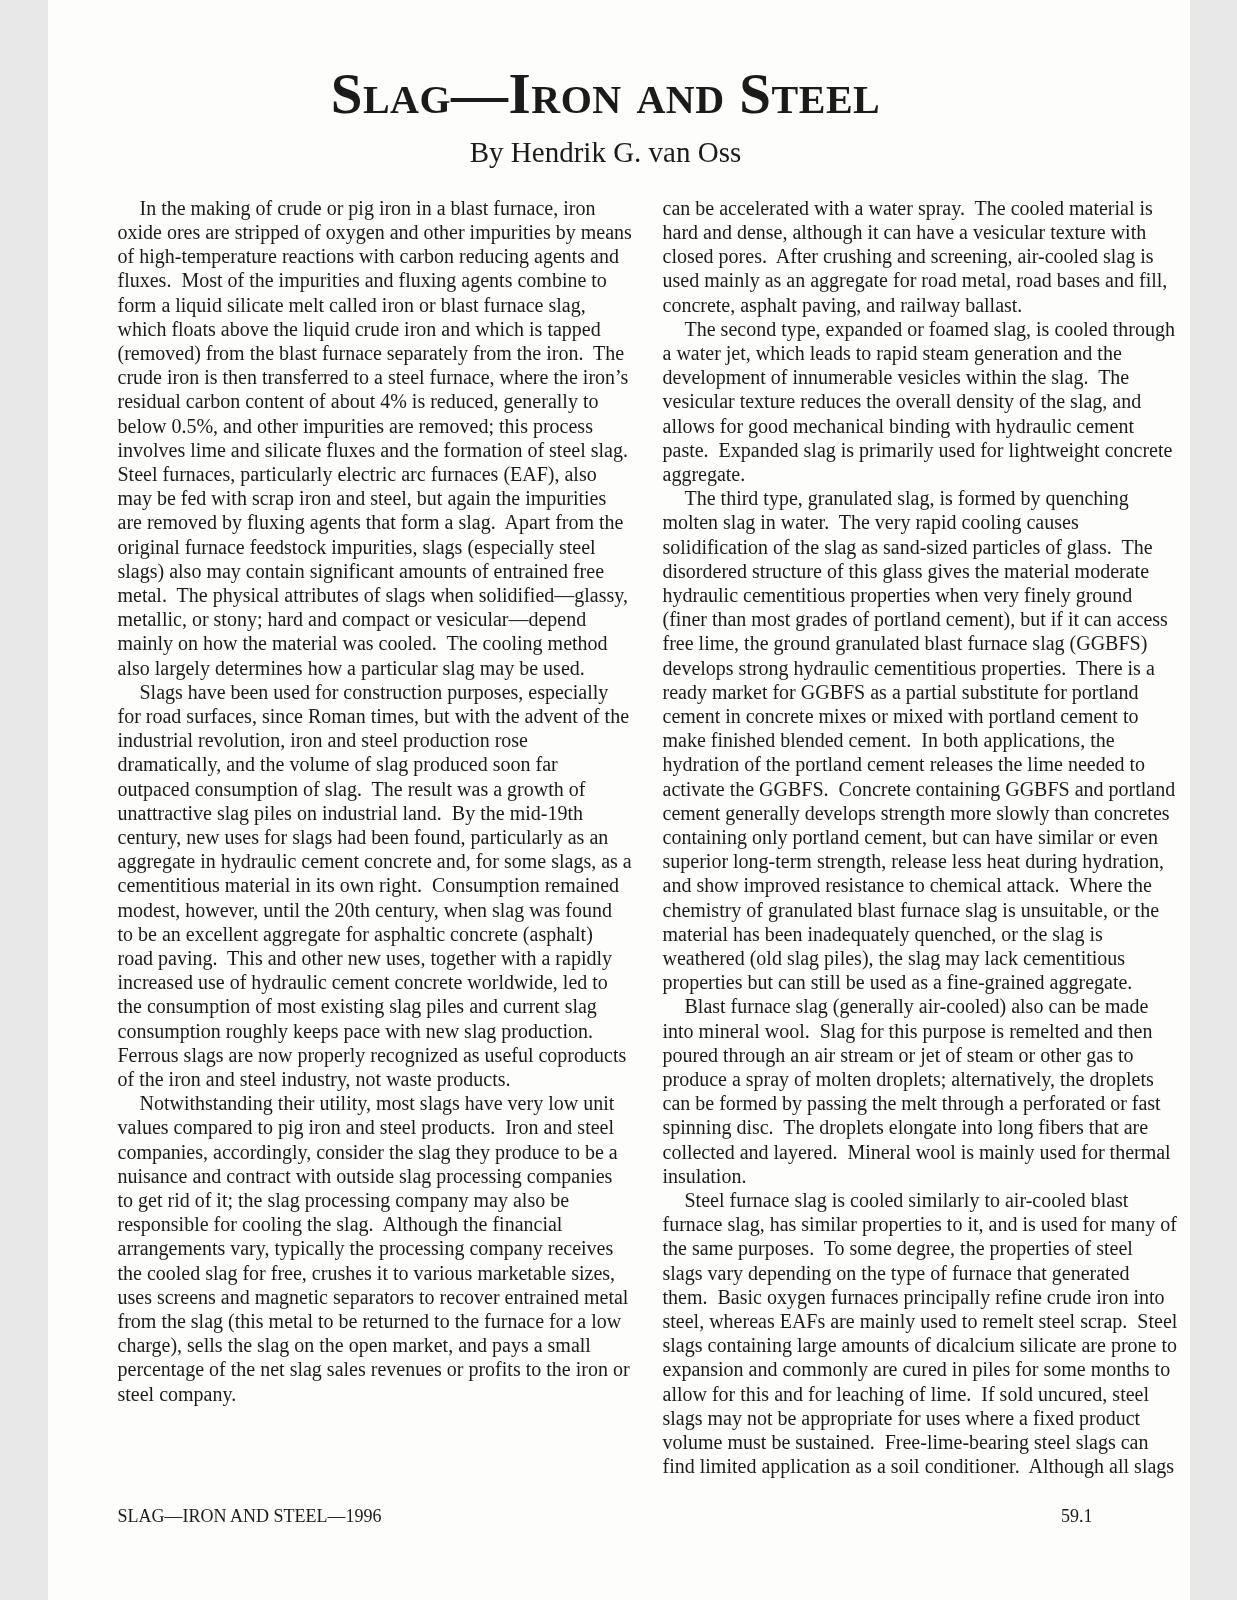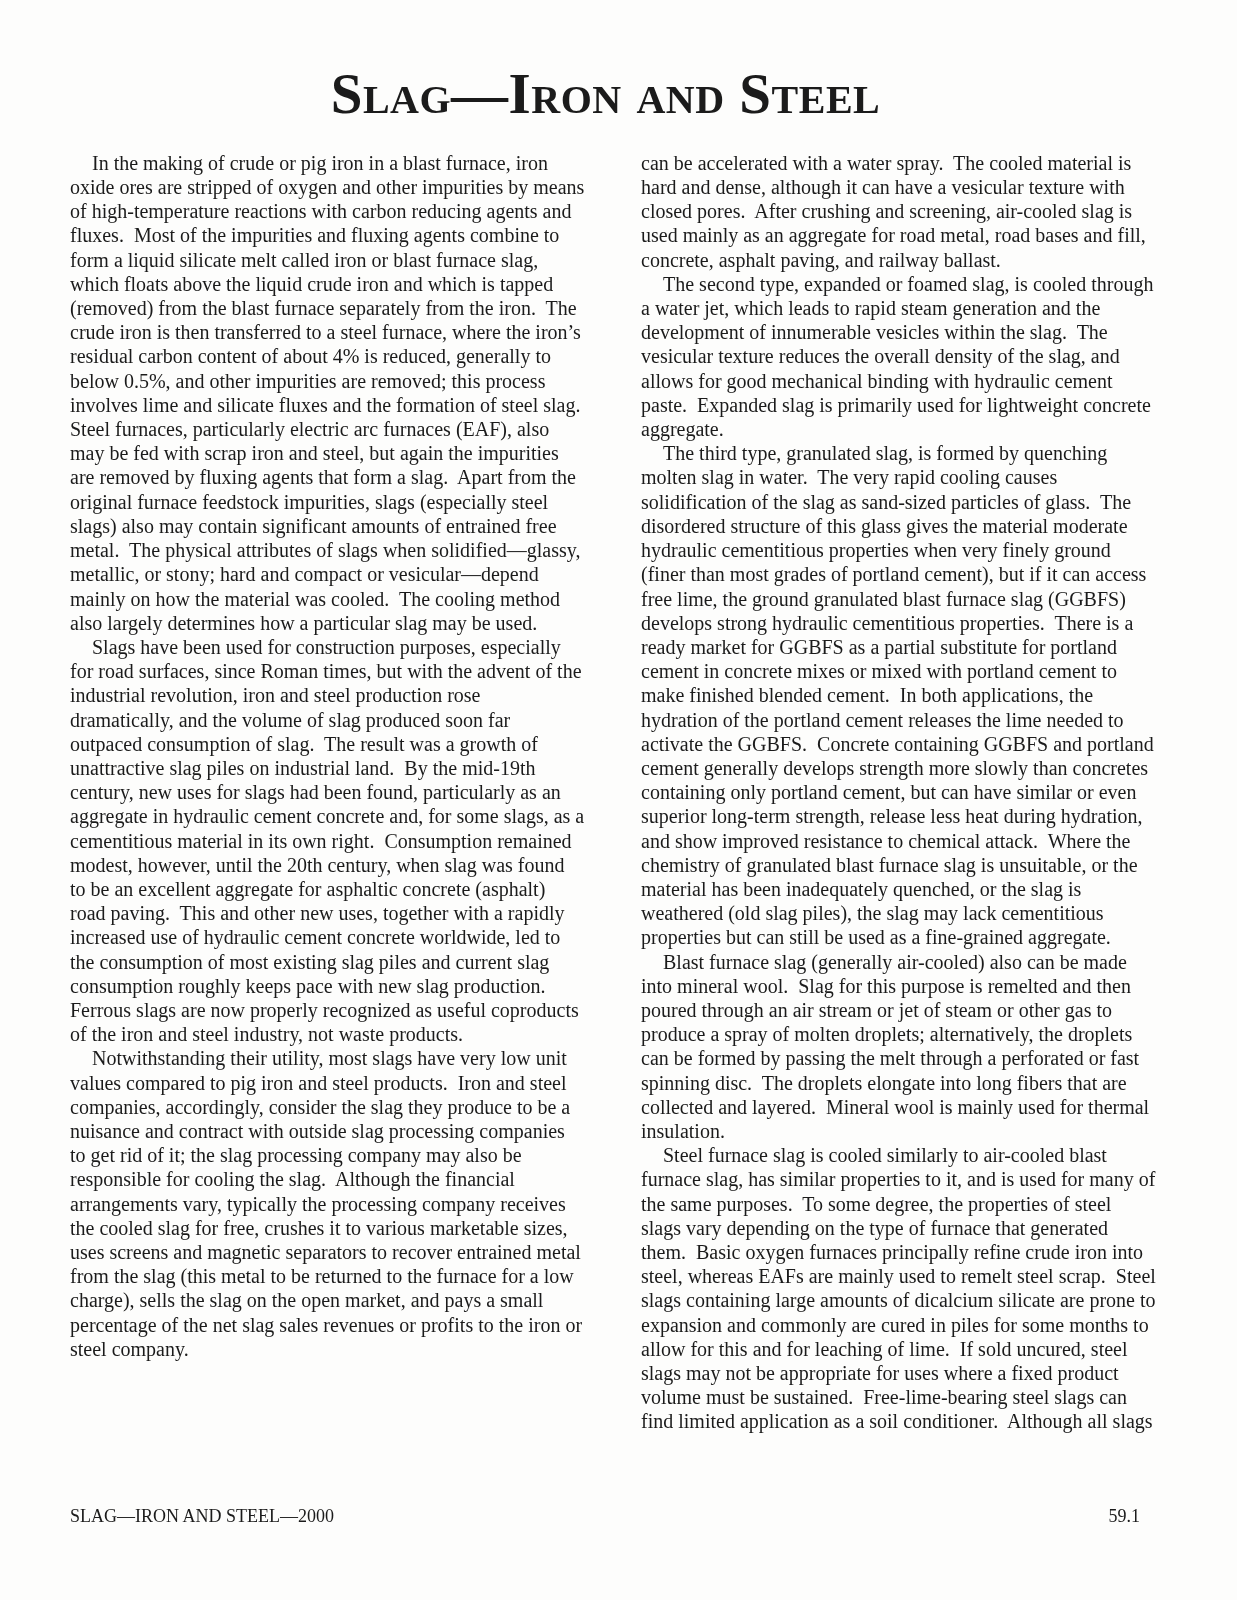--- a/index.html
+++ b/index.html
@@ -2,21 +2,21 @@
 <html><head>
 <meta charset="utf-8">
 <style>
   html, body {
     margin: 0;
     padding: 0;
     background: #e8e8e8;
   }
   .page {
     position: relative;
-    width: 1237px;
+    width: 1142px;
     height: 1600px;
     margin: 0 auto;
     background: #fdfdfc;
     color: #1b1b1b;
     font-family: "Liberation Serif", serif;
     overflow: hidden;
   }
   .content {
     padding: 64px 96px 0 70px;
   }
@@ -31,21 +31,21 @@
     white-space: nowrap;
   }
   .byline {
     margin-top: 13px;
     text-align: center;
     font-size: 29px;
     line-height: 1.1;
   }
   .columns {
     display: flex;
-    gap: 56px;
+    gap: 30px;
     margin-top: 27px;
     align-items: flex-start;
   }
   .col {
     width: 515px;
     flex: 0 0 515px;
     font-size: 20px;
     line-height: 24.2px;
     text-align: left;
   }
@@ -69,36 +69,37 @@
   }
 </style>
 </head>
 <body>
 
 <div class="page">
   <div class="content">
 
     <header>
       <h1 class="doc-title">Slag—Iron and Steel</h1>
+      <div class="byline">By Hendrik G. van Oss</div>
     </header>
 
     <main class="columns">
       <div class="col">
         <p>In the making of crude or pig iron in a blast furnace, iron oxide ores are stripped of oxygen and other impurities by means of high-temperature reactions with carbon reducing agents and fluxes.  Most of the impurities and fluxing agents combine to form a liquid silicate melt called iron or blast furnace slag, which floats above the liquid crude iron and which is tapped (removed) from the blast furnace separately from the iron.  The crude iron is then transferred to a steel furnace, where the iron’s residual carbon content of about 4% is reduced, generally to below 0.5%, and other impurities are removed; this process involves lime and silicate fluxes and the formation of steel slag.  Steel furnaces, particularly electric arc furnaces (EAF), also may be fed with scrap iron and steel, but again the impurities are removed by fluxing agents that form a slag.  Apart from the original furnace feedstock impurities, slags (especially steel slags) also may contain significant amounts of entrained free metal.  The physical attributes of slags when solidified—glassy, metallic, or stony; hard and compact or vesicular—depend mainly on how the material was cooled.  The cooling method also largely determines how a particular slag may be used.</p>
         <p>Slags have been used for construction purposes, especially for road surfaces, since Roman times, but with the advent of the industrial revolution, iron and steel production rose dramatically, and the volume of slag produced soon far outpaced consumption of slag.  The result was a growth of unattractive slag piles on industrial land.  By the mid-19th century, new uses for slags had been found, particularly as an aggregate in hydraulic cement concrete and, for some slags, as a cementitious material in its own right.  Consumption remained modest, however, until the 20th century, when slag was found to be an excellent aggregate for asphaltic concrete (asphalt) road paving.  This and other new uses, together with a rapidly increased use of hydraulic cement concrete worldwide, led to the consumption of most existing slag piles and current slag consumption roughly keeps pace with new slag production.  Ferrous slags are now properly recognized as useful coproducts of the iron and steel industry, not waste products.</p>
         <p>Notwithstanding their utility, most slags have very low unit values compared to pig iron and steel products.  Iron and steel companies, accordingly, consider the slag they produce to be a nuisance and contract with outside slag processing companies to get rid of it; the slag processing company may also be responsible for cooling the slag.  Although the financial arrangements vary, typically the processing company receives the cooled slag for free, crushes it to various marketable sizes, uses screens and magnetic separators to recover entrained metal from the slag (this metal to be returned to the furnace for a low charge), sells the slag on the open market, and pays a small percentage of the net slag sales revenues or profits to the iron or steel company.</p>
       </div>
       <div class="col">
         <p class="no-indent">can be accelerated with a water spray.  The cooled material is hard and dense, although it can have a vesicular texture with closed pores.  After crushing and screening, air-cooled slag is used mainly as an aggregate for road metal, road bases and fill, concrete, asphalt paving, and railway ballast.</p>
         <p>The second type, expanded or foamed slag, is cooled through a water jet, which leads to rapid steam generation and the development of innumerable vesicles within the slag.  The vesicular texture reduces the overall density of the slag, and allows for good mechanical binding with hydraulic cement paste.  Expanded slag is primarily used for lightweight concrete aggregate.</p>
         <p>The third type, granulated slag, is formed by quenching molten slag in water.  The very rapid cooling causes solidification of the slag as sand-sized particles of glass.  The disordered structure of this glass gives the material moderate hydraulic cementitious properties when very finely ground (finer than most grades of portland cement), but if it can access free lime, the ground granulated blast furnace slag (GGBFS) develops strong hydraulic cementitious properties.  There is a ready market for GGBFS as a partial substitute for portland cement in concrete mixes or mixed with portland cement to make finished blended cement.  In both applications, the hydration of the portland cement releases the lime needed to activate the GGBFS.  Concrete containing GGBFS and portland cement generally develops strength more slowly than concretes containing only portland cement, but can have similar or even superior long-term strength, release less heat during hydration, and show improved resistance to chemical attack.  Where the chemistry of granulated blast furnace slag is unsuitable, or the material has been inadequately quenched, or the slag is weathered (old slag piles), the slag may lack cementitious properties but can still be used as a fine-grained aggregate.</p>
         <p>Blast furnace slag (generally air-cooled) also can be made into mineral wool.  Slag for this purpose is remelted and then poured through an air stream or jet of steam or other gas to produce a spray of molten droplets; alternatively, the droplets can be formed by passing the melt through a perforated or fast spinning disc.  The droplets elongate into long fibers that are collected and layered.  Mineral wool is mainly used for thermal insulation.</p>
         <p>Steel furnace slag is cooled similarly to air-cooled blast furnace slag, has similar properties to it, and is used for many of the same purposes.  To some degree, the properties of steel slags vary depending on the type of furnace that generated them.  Basic oxygen furnaces principally refine crude iron into steel, whereas EAFs are mainly used to remelt steel scrap.  Steel slags containing large amounts of dicalcium silicate are prone to expansion and commonly are cured in piles for some months to allow for this and for leaching of lime.  If sold uncured, steel slags may not be appropriate for uses where a fixed product volume must be sustained.  Free-lime-bearing steel slags can find limited application as a soil conditioner.  Although all slags</p>
       </div>
     </main>
 
   </div>
 
   <footer class="page-footer">
-    <span>SLAG—IRON AND STEEL—2000</span>
+    <span>SLAG—IRON AND STEEL—1996</span>
     <span>59.1</span>
   </footer>
 </div>
 
 </body></html>

